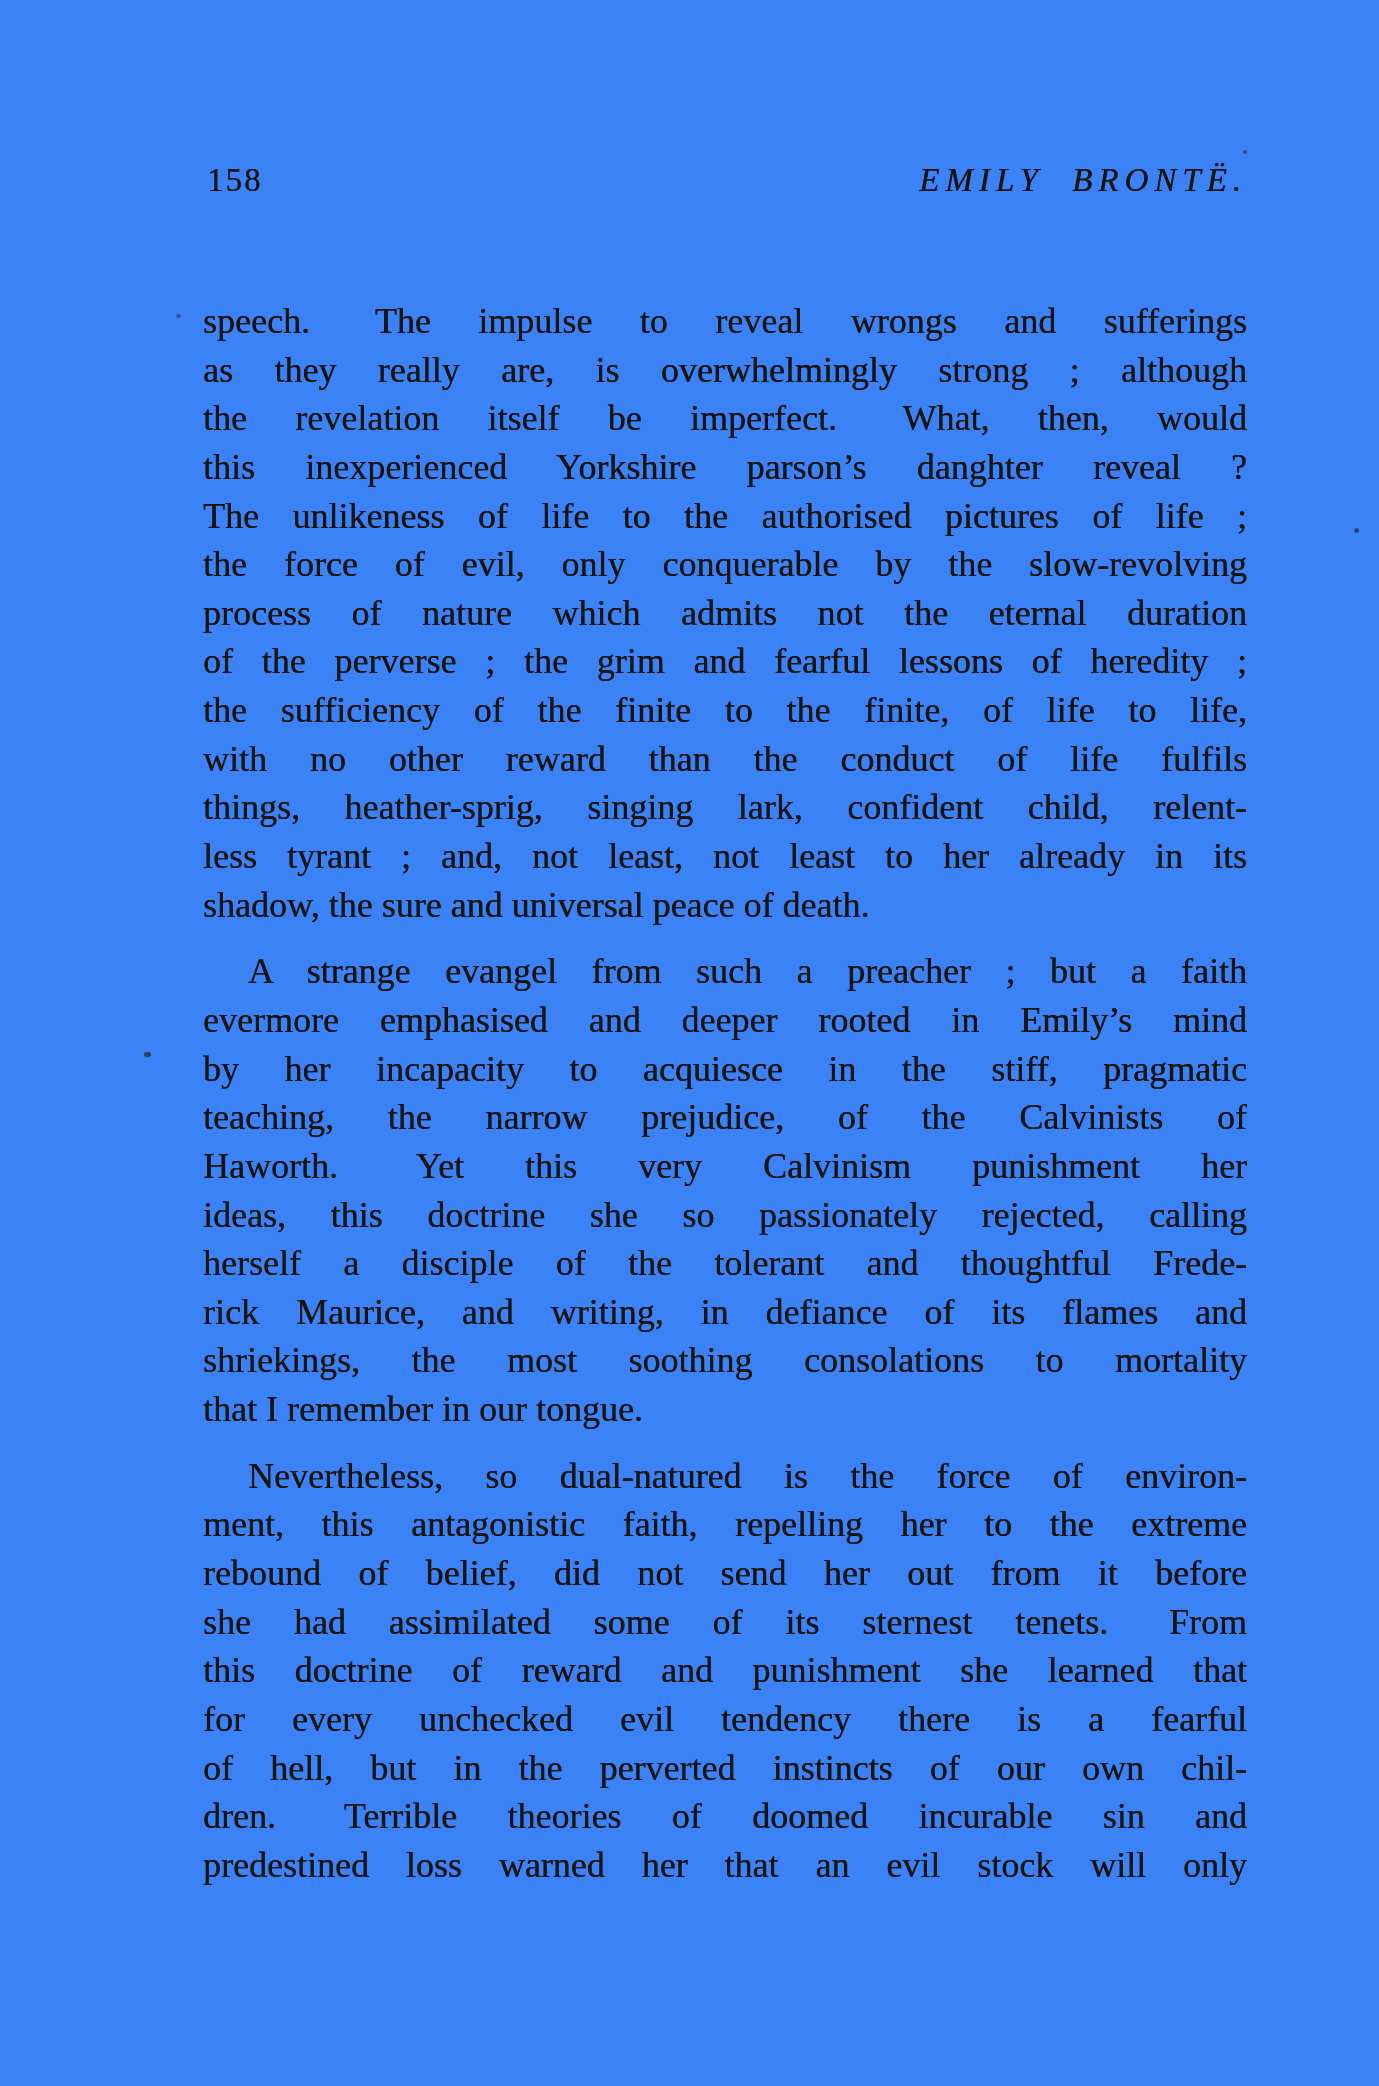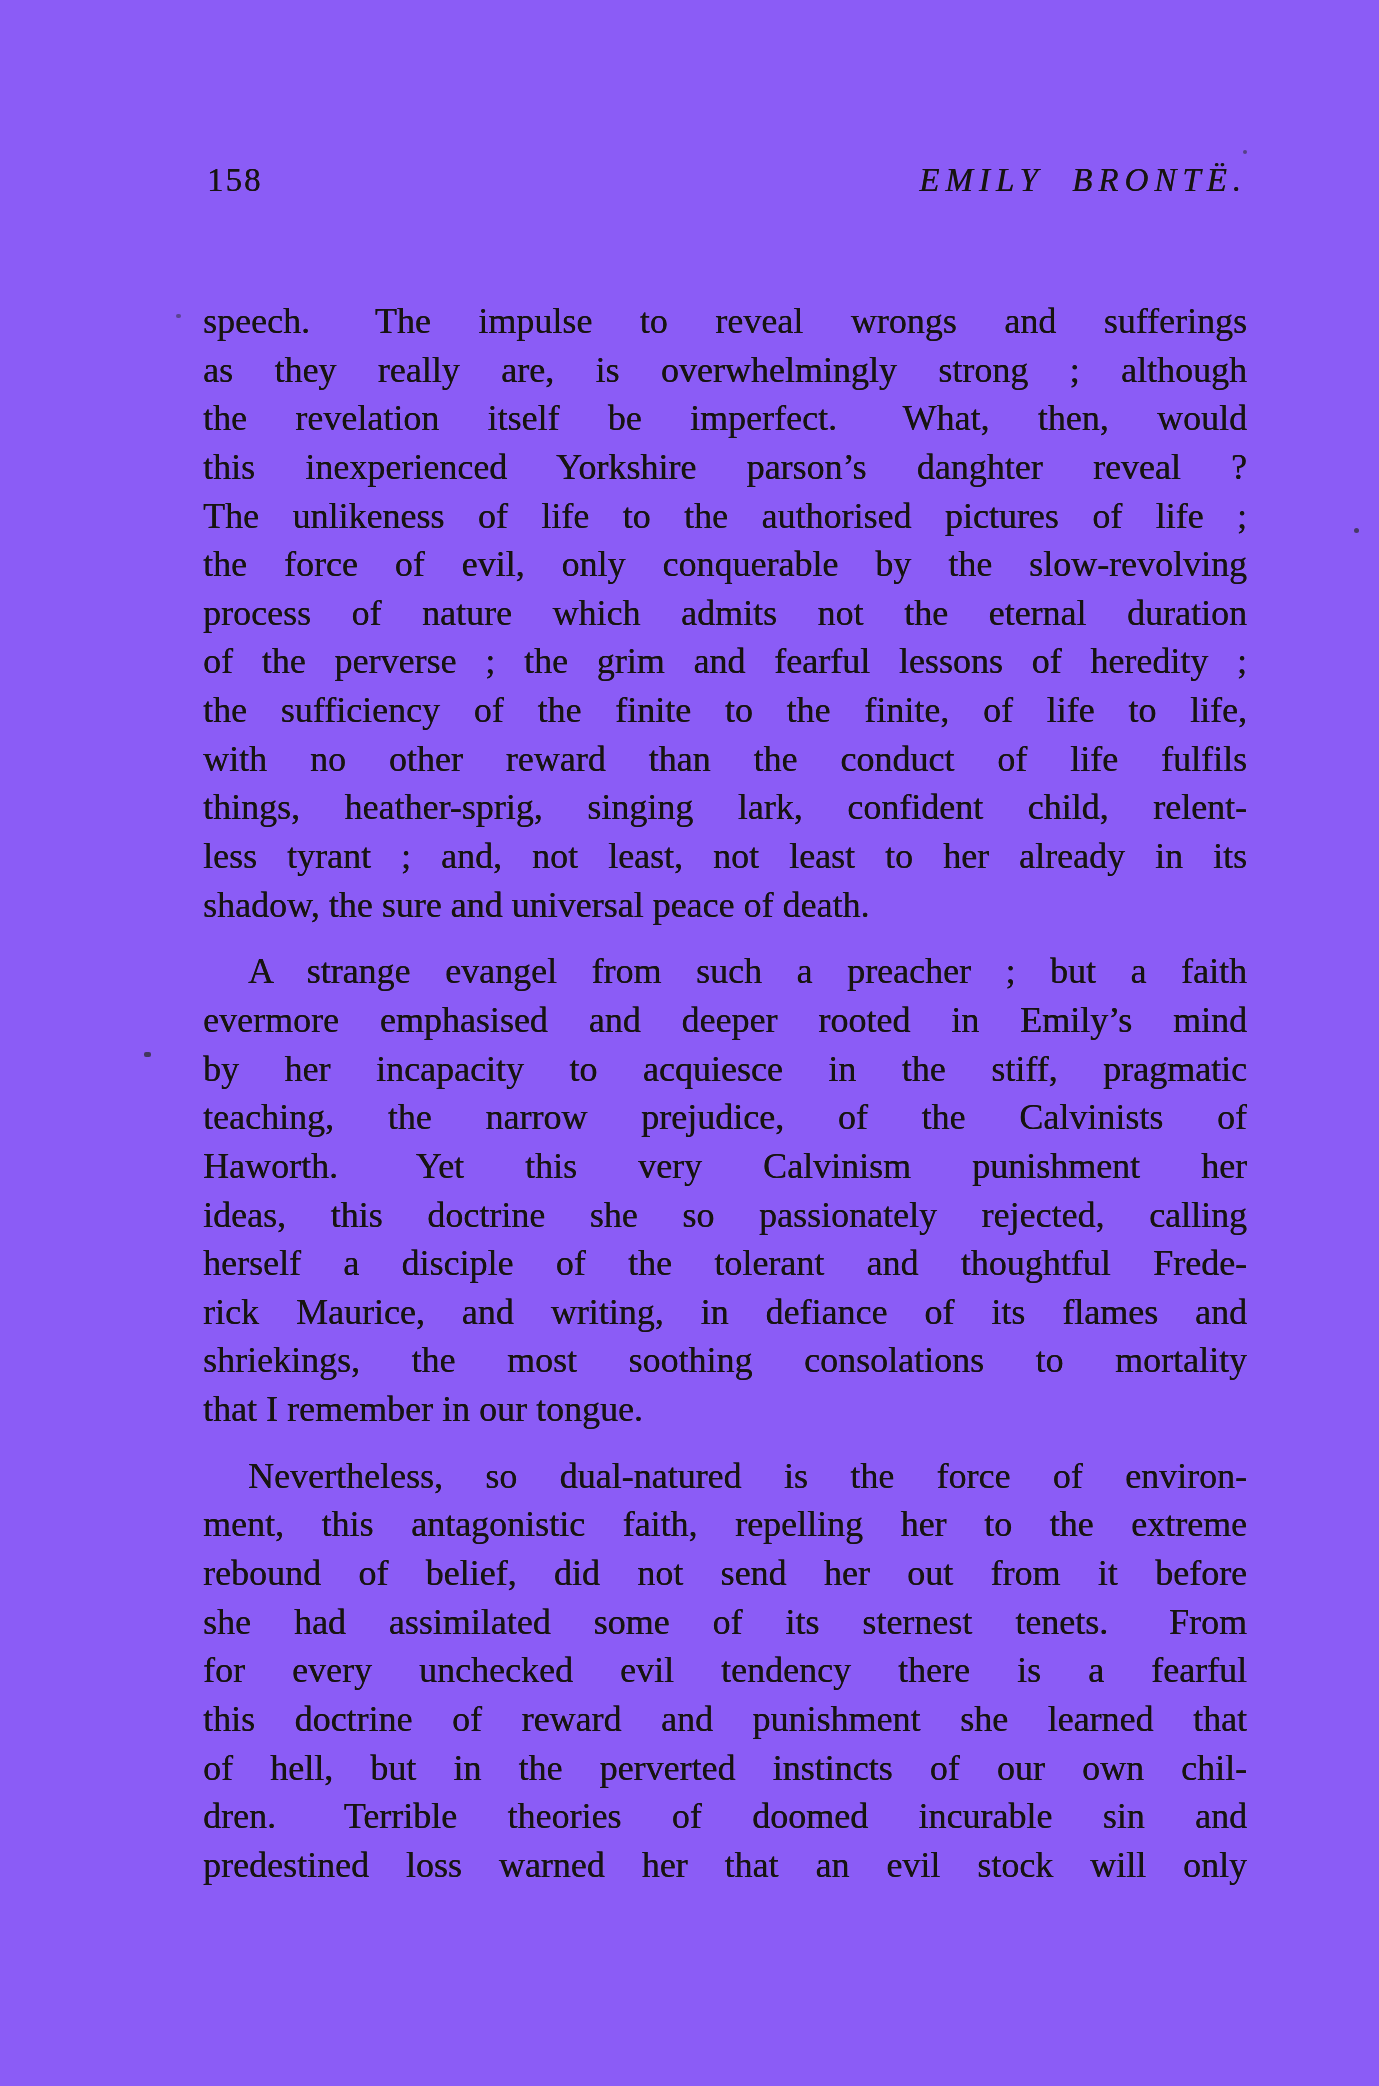--- a/index.html
+++ b/index.html
@@ -4,21 +4,21 @@
 <style>
   html, body {
     margin: 0;
     padding: 0;
     background: #ffffff;
   }
   .page {
     position: relative;
     width: 1379px;
     height: 2086px;
-    background: #8b5cf6;
+    background: #3b82f6;
     overflow: hidden;
     font-family: "Liberation Serif", "DejaVu Serif", serif;
     color: #171411;
   }
   .header {
     position: absolute;
     left: 203px;
     top: 160px;
     width: 1044px;
     height: 44px;
@@ -108,22 +108,22 @@
       <div class="text-line">Haworth.  Yet this very Calvinism punishment her</div>
       <div class="text-line">ideas, this doctrine she so passionately rejected, calling</div>
       <div class="text-line">herself a disciple of the tolerant and thoughtful Frede-</div>
       <div class="text-line">rick Maurice, and writing, in defiance of its flames and</div>
       <div class="text-line">shriekings, the most soothing consolations to mortality</div>
       <div class="text-line rag-right">that I remember in our tongue.</div>
       <div class="text-line indent">Nevertheless, so dual-natured is the force of environ-</div>
       <div class="text-line">ment, this antagonistic faith, repelling her to the extreme</div>
       <div class="text-line">rebound of belief, did not send her out from it before</div>
       <div class="text-line">she had assimilated some of its sternest tenets.  From</div>
+      <div class="text-line">this doctrine of reward and punishment she learned that</div>
       <div class="text-line">for every unchecked evil tendency there is a fearful</div>
-      <div class="text-line">this doctrine of reward and punishment she learned that</div>
       <div class="text-line">of hell, but in the perverted instincts of our own chil-</div>
       <div class="text-line">dren.  Terrible theories of doomed incurable sin and</div>
       <div class="text-line">predestined loss warned her that an evil stock will only</div>
     </div>
 
   <div class="speck s1"></div>
   <div class="speck s2"></div>
   <div class="speck s3"></div>
   <div class="speck s4"></div>
 </div>

